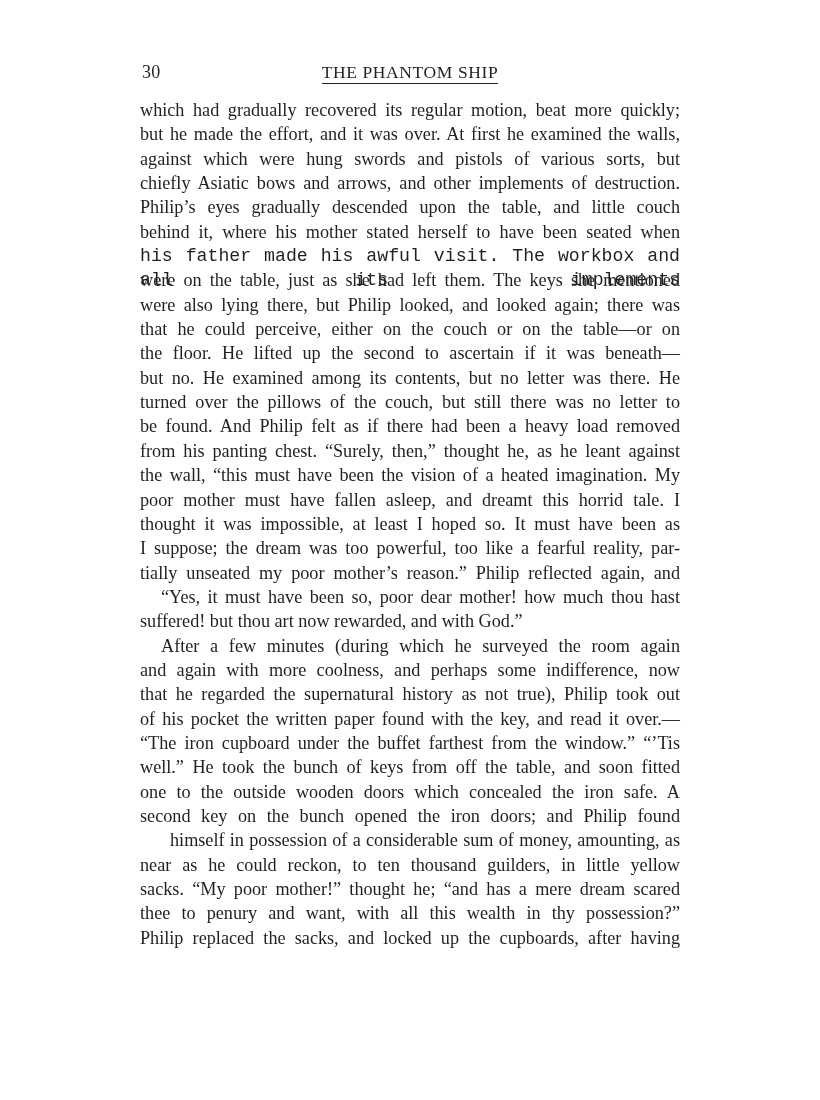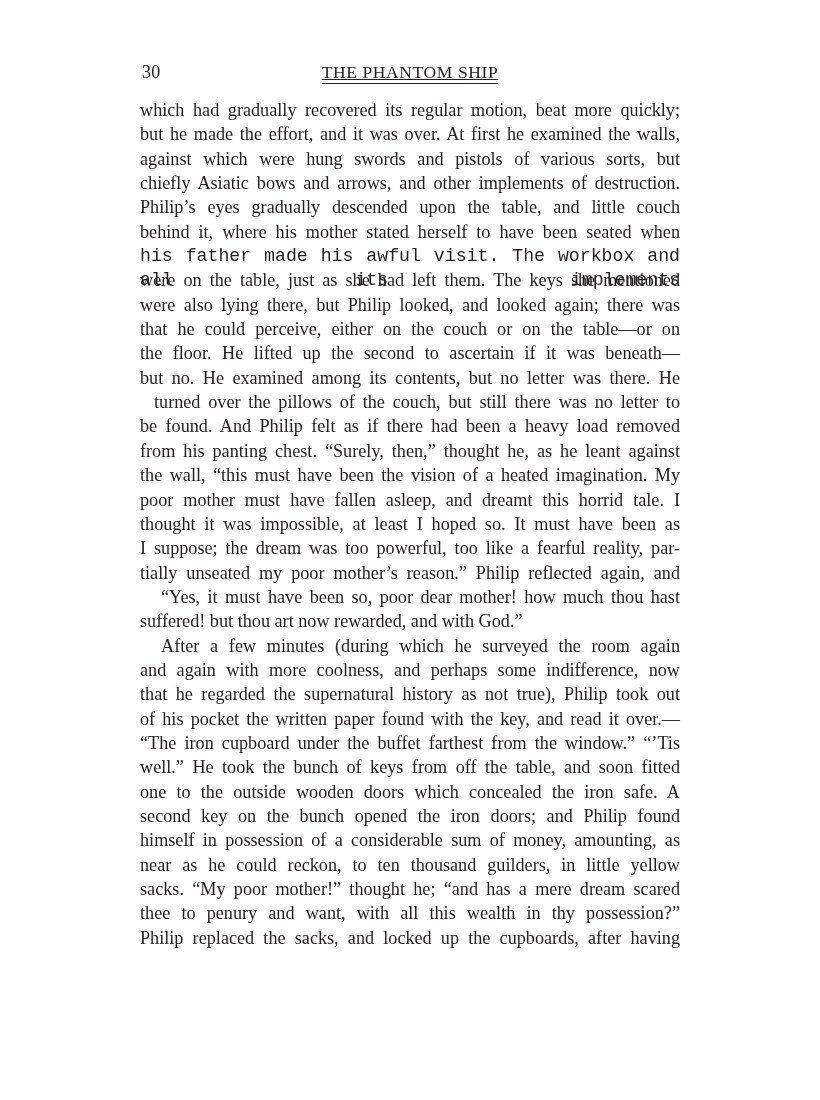--- a/index.html
+++ b/index.html
@@ -1,21 +1,21 @@
 <!DOCTYPE html>
 <html><head>
 <meta charset="utf-8">
 <style>
   html, body { margin: 0; padding: 0; background: #ffffff; }
   body { width: 820px; height: 1100px; position: relative; overflow: hidden; font-family: "Liberation Serif", "DejaVu Serif", serif; color: #231f20; }
   .page { position: absolute; left: 140px; top: 0; width: 540px; }
   .header { position: absolute; top: 62px; left: 0; width: 540px; height: 26px; }
   .page-number { position: absolute; left: 2px; top: 0; font-size: 18px; letter-spacing: 0.3px; }
   .running-title { position: absolute; left: 0; right: 0; top: 0; text-align: center; font-size: 17.5px; letter-spacing: 0.6px; }
-  .running-title span { display: inline-block; border-bottom: 1.5px solid #231f20; padding-bottom: 1px; line-height: 20px; text-decoration: underline; }
+  .running-title span { display: inline-block; border-bottom: 1.5px solid #231f20; padding-bottom: 1px; line-height: 20px; }
   .body-text { position: absolute; top: 98px; left: 0; width: 540px; }
   .line { display: block; height: 24.35px; line-height: 24.35px; font-size: 18.2px; text-align: justify; text-align-last: justify; white-space: nowrap; overflow: visible; }
   .line.last { text-align-last: left; }
   .line.indent { padding-left: 21px; }
 </style>
 </head>
 <body>
 
 <div class="page">
   <div class="header">
@@ -30,37 +30,37 @@
       <div class="line" style="white-space: normal;">against which were hung swords and pistols of various sorts, but</div>
       <div class="line" style="white-space: normal;">chiefly Asiatic bows and arrows, and other implements of destruction.</div>
       <div class="line" style="white-space: normal;">Philip’s eyes gradually descended upon the table, and little couch</div>
       <div class="line" style="white-space: normal;">behind it, where his mother stated herself to have been seated when</div>
       <div class="line" style="white-space: normal; font-family: Liberation Mono, monospace;">his father made his awful visit. The workbox and all its implements</div>
       <div class="line" style="white-space: normal;">were on the table, just as she had left them. The keys she mentioned</div>
       <div class="line" style="white-space: normal;">were also lying there, but Philip looked, and looked again; there was</div>
       <div class="line" style="white-space: normal;">that he could perceive, either on the couch or on the table—or on</div>
       <div class="line" style="white-space: normal;">the floor. He lifted up the second to ascertain if it was beneath—</div>
       <div class="line" style="white-space: normal;">but no. He examined among its contents, but no letter was there. He</div>
-      <div class="line" style="white-space: normal; margin-left: 14px;">turned over the pillows of the couch, but still there was no letter to</div>
+      <div class="line" style="white-space: normal;">turned over the pillows of the couch, but still there was no letter to</div>
       <div class="line" style="white-space: normal;">be found. And Philip felt as if there had been a heavy load removed</div>
       <div class="line" style="white-space: normal;">from his panting chest. “Surely, then,” thought he, as he leant against</div>
       <div class="line" style="white-space: normal;">the wall, “this must have been the vision of a heated imagination. My</div>
       <div class="line" style="white-space: normal;">poor mother must have fallen asleep, and dreamt this horrid tale. I</div>
       <div class="line" style="white-space: normal;">thought it was impossible, at least I hoped so. It must have been as</div>
       <div class="line" style="white-space: normal;">I suppose; the dream was too powerful, too like a fearful reality, par-</div>
       <div class="line" style="white-space: normal;">tially unseated my poor mother’s reason.” Philip reflected again, and</div>
       <div class="line indent" style="white-space: normal;">“Yes, it must have been so, poor dear mother! how much thou hast</div>
       <div class="line last" style="white-space: nowrap;">suffered! but thou art now rewarded, and with God.”</div>
       <div class="line indent" style="white-space: normal;">After a few minutes (during which he surveyed the room again</div>
       <div class="line" style="white-space: normal;">and again with more coolness, and perhaps some indifference, now</div>
       <div class="line" style="white-space: normal;">that he regarded the supernatural history as not true), Philip took out</div>
       <div class="line" style="white-space: normal;">of his pocket the written paper found with the key, and read it over.—</div>
       <div class="line" style="white-space: normal;">“The iron cupboard under the buffet farthest from the window.” “’Tis</div>
       <div class="line" style="white-space: normal;">well.” He took the bunch of keys from off the table, and soon fitted</div>
       <div class="line" style="white-space: normal;">one to the outside wooden doors which concealed the iron safe. A</div>
       <div class="line" style="white-space: normal;">second key on the bunch opened the iron doors; and Philip found</div>
-      <div class="line" style="white-space: normal;">himself in possession of a considerable sum of money, amounting, as</div>
+      <div class="line" style="white-space: normal; margin-left: 30px;">himself in possession of a considerable sum of money, amounting, as</div>
       <div class="line" style="white-space: normal;">near as he could reckon, to ten thousand guilders, in little yellow</div>
       <div class="line" style="white-space: normal;">sacks. “My poor mother!” thought he; “and has a mere dream scared</div>
       <div class="line" style="white-space: normal;">thee to penury and want, with all this wealth in thy possession?”</div>
       <div class="line" style="white-space: normal;">Philip replaced the sacks, and locked up the cupboards, after having</div>
     </div>
 </div>
 
 </body></html>

